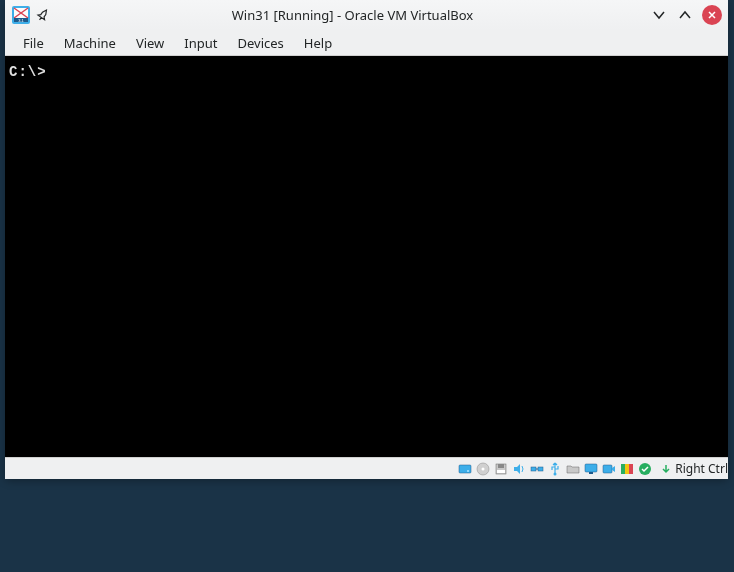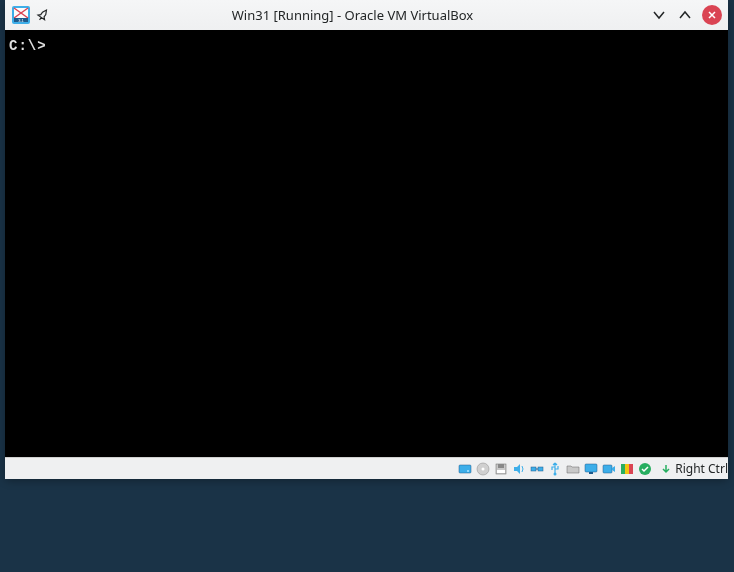--- a/index.html
+++ b/index.html
@@ -162,20 +162,28 @@
           </svg>
       </div>
       <div class="close-btn">
         <svg width="10" height="10" viewBox="0 0 10 10">
             <path d="M2 2 L8 8 M8 2 L2 8" stroke="#fff" stroke-width="1.5"></path>
           </svg>
       </div>
     </div>
   </div>
 
+  <div class="menubar">
+    <div class="menu-item">File</div>
+    <div class="menu-item">Machine</div>
+    <div class="menu-item">View</div>
+    <div class="menu-item">Input</div>
+    <div class="menu-item">Devices</div>
+    <div class="menu-item">Help</div>
+  </div>
 
   <div class="vm-screen">
     <span>C:\&gt;</span>
   </div>
 
   <div class="statusbar">
     <div class="status-icon">
       <svg width="16" height="16" viewBox="0 0 16 16">
           <rect x="2" y="4" width="12" height="8" rx="1" fill="#3daee9" stroke="#1d5a8c" stroke-width="0.5"></rect>
           <circle cx="11" cy="10" r="1" fill="#aee6ff"></circle>

